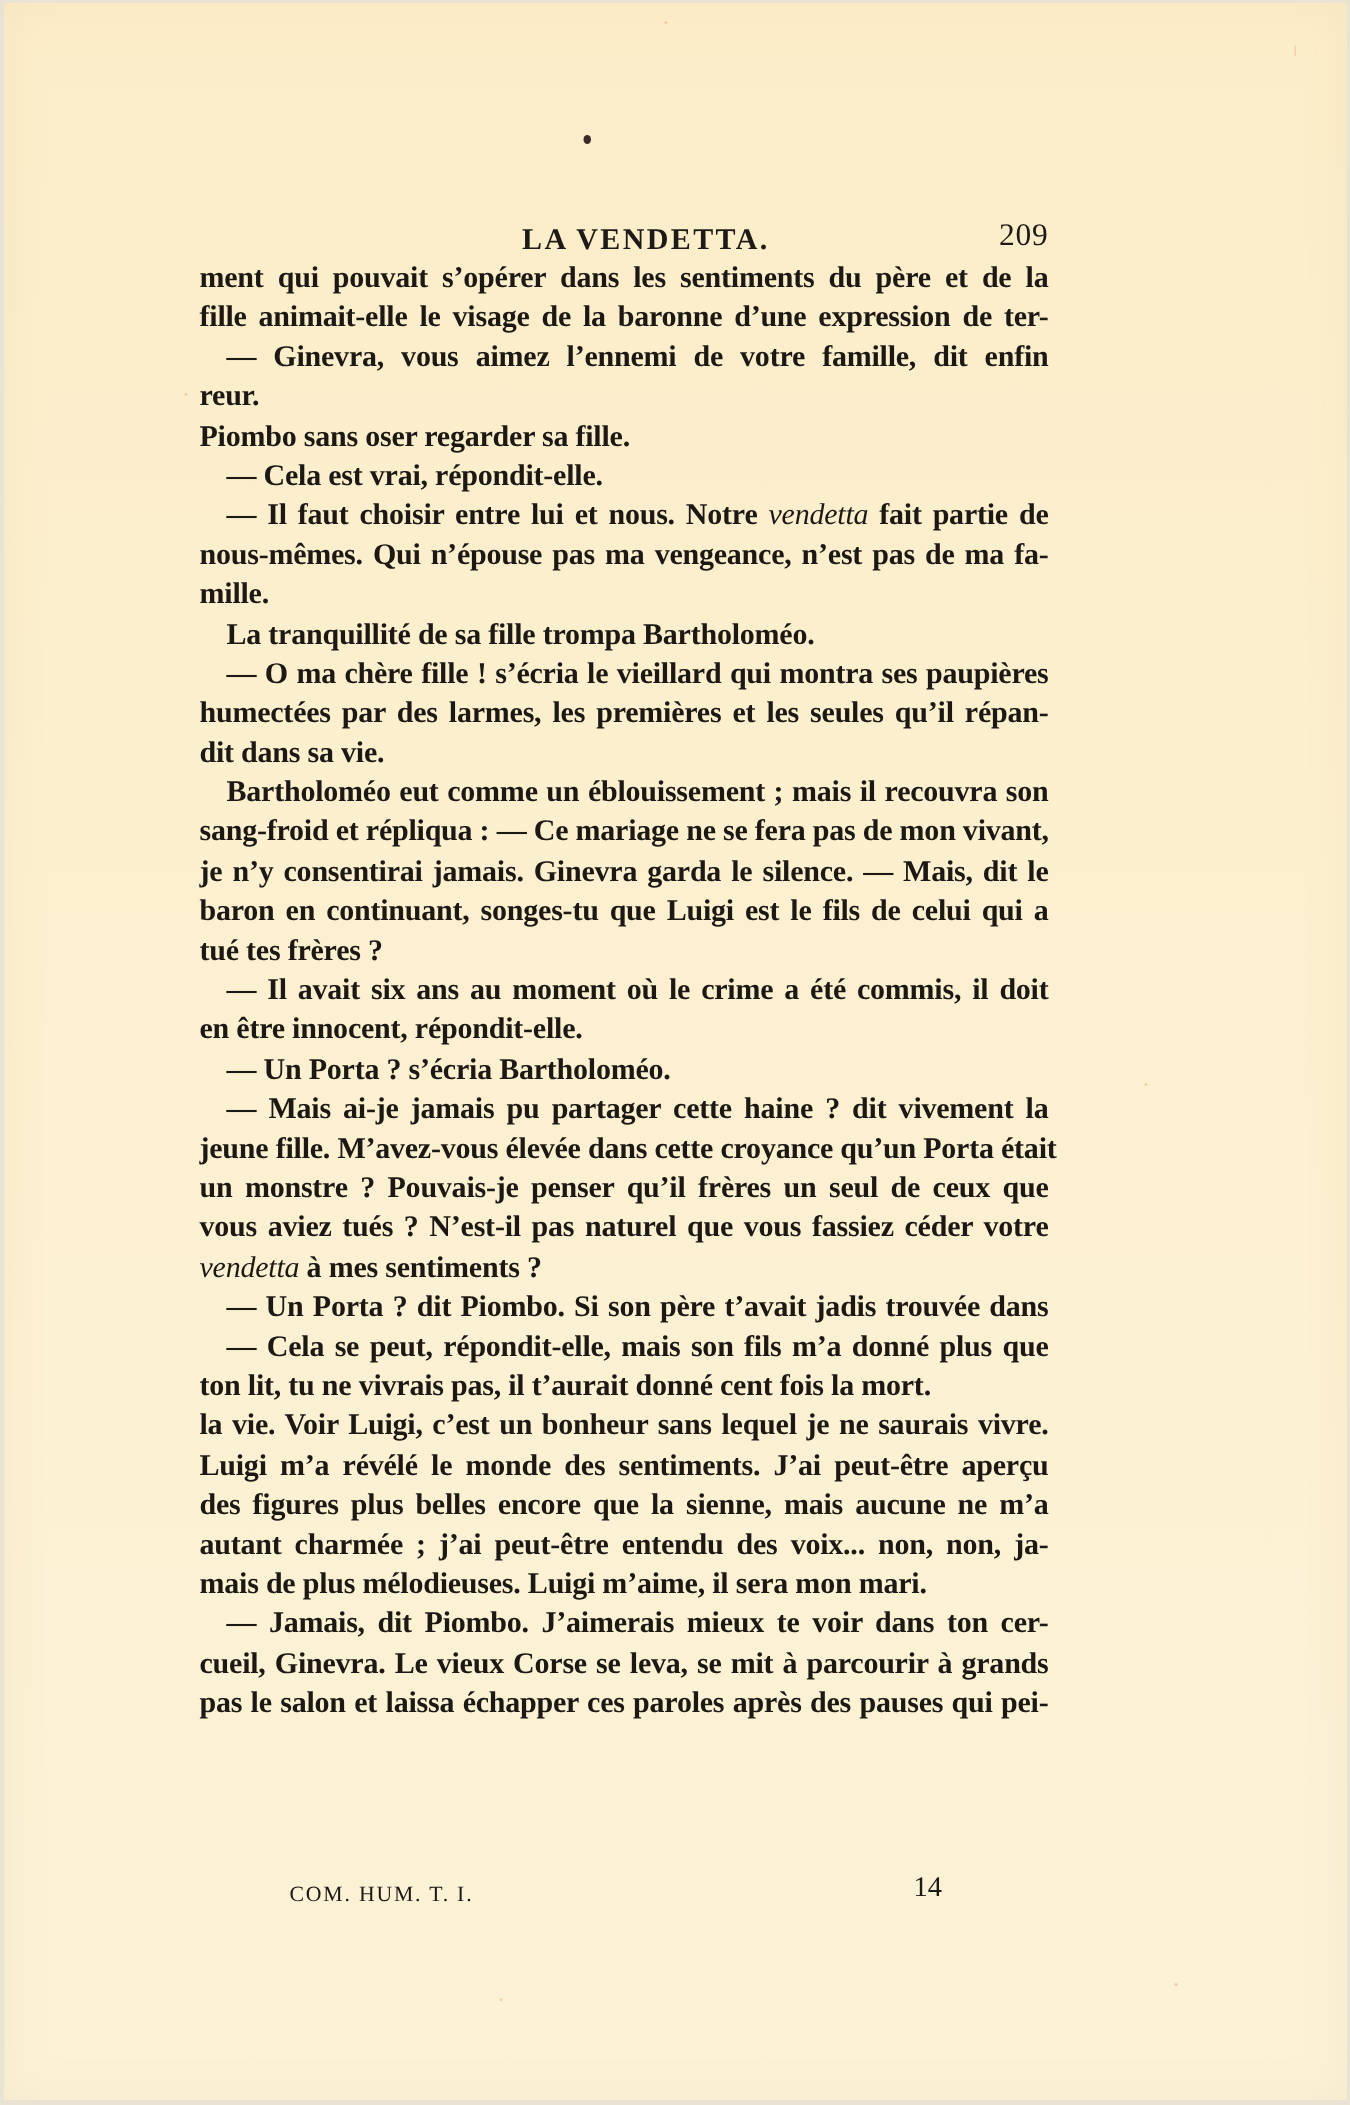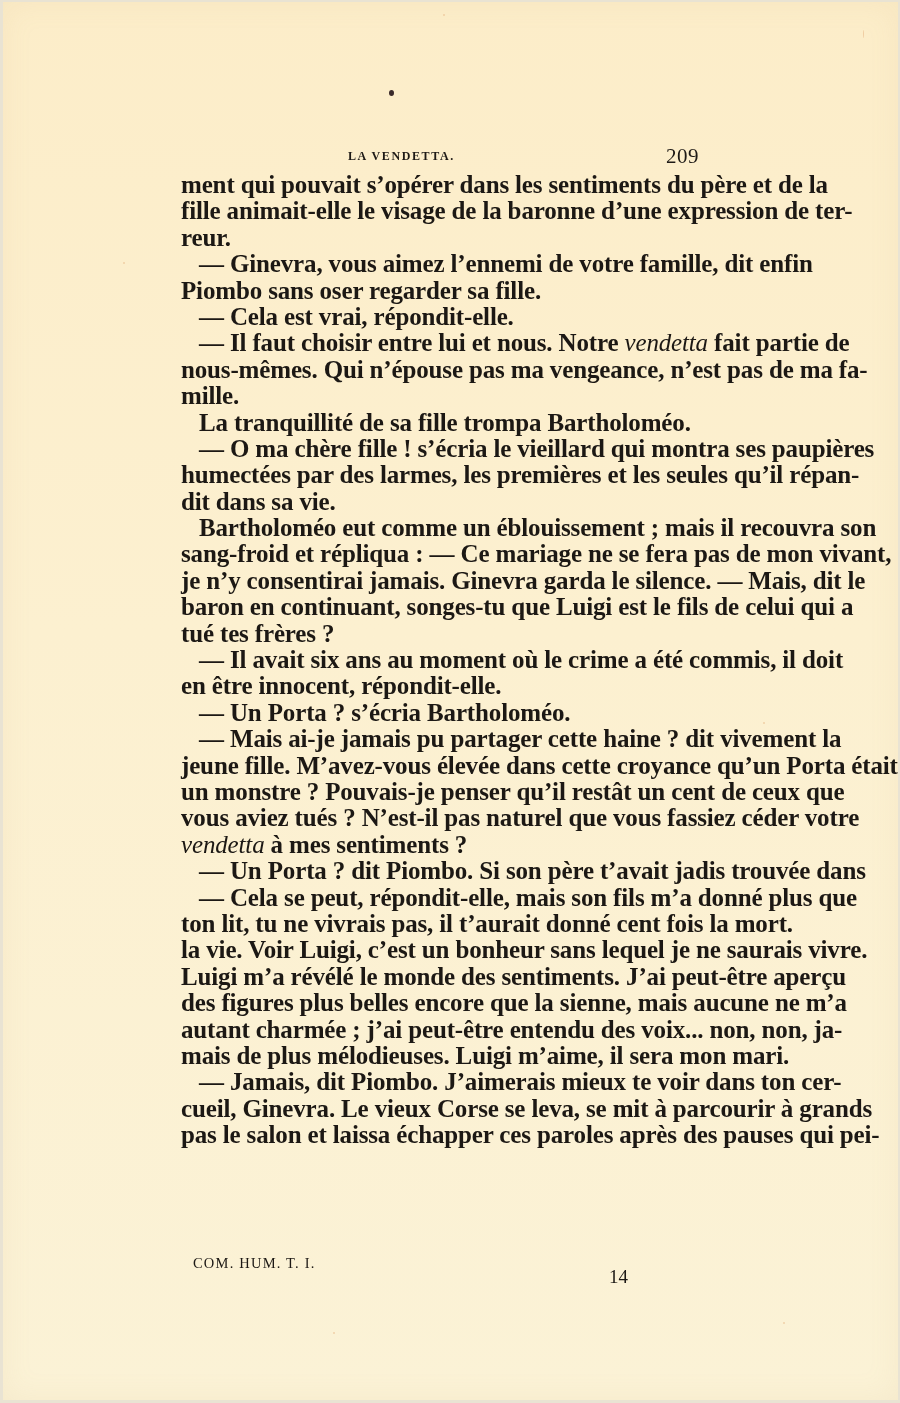--- a/index.html
+++ b/index.html
@@ -45,43 +45,42 @@
       top: 142px;
       width: 566px;
       height: 26px;
       font-family: "Liberation Serif", serif;
       color: #1e1a16;
     }
     .running-title {
       position: absolute;
       left: 215px;
       top: 5px;
-      font-size: 12px;
+      font-size: 20px;
       font-weight: bold;
       letter-spacing: 1.6px;
     }
     .page-number {
       position: absolute;
       right: 0;
       top: 0;
       font-size: 21px;
       letter-spacing: 0.5px;
     }
     .text-block {
       position: absolute;
       left: 130px;
       top: 170px;
       width: 566px;
       font-family: "Liberation Serif", serif;
-      font-size: 25px;
+      font-size: 20px;
       line-height: 26.4px;
       color: #1c1814;
       font-weight: bold;
       letter-spacing: -0.15px;
-      margin-left: 48px;
     }
     .line {
       display: block;
       height: 26.4px;
       white-space: nowrap;
       text-align: justify;
       text-align-last: justify;
     }
     .line.last {
       text-align-last: left;
@@ -107,21 +106,21 @@
     .signature {
       position: absolute;
       left: 60px;
       top: 7px;
       font-size: 14.5px;
       letter-spacing: 1.2px;
     }
     .sheet-number {
       position: absolute;
       left: 476px;
-      top: 18px;
+      top: 0;
       font-size: 19px;
     }
   </style>
 </head>
 <body>
 
 <div class="page">
   <span class="fleck" style="left:440px;top:12px;"></span>
   <span class="fleck" style="left:860px;top:28px;height:8px;width:1px;"></span>
   <span class="fleck" style="left:120px;top:260px;"></span>
@@ -132,42 +131,42 @@
   <div class="dot-mark"></div>
 
   <div class="running-head">
     <span class="running-title">LA VENDETTA.</span>
     <span class="page-number">209</span>
   </div>
 
   <div class="text-block" id="text-block">
       <span class="line">ment qui pouvait s’opérer dans les sentiments du père et de la</span>
       <span class="line">fille animait-elle le visage de la baronne d’une expression de ter-</span>
+      <span class="line indent">— Ginevra, vous aimez l’ennemi de votre famille, dit enfin</span>
       <span class="line last">reur.</span>
-      <span class="line indent">— Ginevra, vous aimez l’ennemi de votre famille, dit enfin</span>
       <span class="line last">Piombo sans oser regarder sa fille.</span>
       <span class="line indent last">— Cela est vrai, répondit-elle.</span>
       <span class="line indent"><span>— Il faut choisir entre lui et nous. Notre </span><em>vendetta</em><span> fait partie de</span></span>
       <span class="line">nous-mêmes. Qui n’épouse pas ma vengeance, n’est pas de ma fa-</span>
       <span class="line last">mille.</span>
       <span class="line indent last">La tranquillité de sa fille trompa Bartholoméo.</span>
       <span class="line indent">— O ma chère fille ! s’écria le vieillard qui montra ses paupières</span>
       <span class="line">humectées par des larmes, les premières et les seules qu’il répan-</span>
       <span class="line last">dit dans sa vie.</span>
       <span class="line indent">Bartholoméo eut comme un éblouissement ; mais il recouvra son</span>
       <span class="line">sang-froid et répliqua : — Ce mariage ne se fera pas de mon vivant,</span>
       <span class="line">je n’y consentirai jamais. Ginevra garda le silence. — Mais, dit le</span>
       <span class="line">baron en continuant, songes-tu que Luigi est le fils de celui qui a</span>
       <span class="line last">tué tes frères ?</span>
       <span class="line indent">— Il avait six ans au moment où le crime a été commis, il doit</span>
       <span class="line last">en être innocent, répondit-elle.</span>
       <span class="line indent last">— Un Porta ? s’écria Bartholoméo.</span>
       <span class="line indent">— Mais ai-je jamais pu partager cette haine ? dit vivement la</span>
       <span class="line">jeune fille. M’avez-vous élevée dans cette croyance qu’un Porta était</span>
-      <span class="line">un monstre ? Pouvais-je penser qu’il restât un cent de ceux que</span>
+      <span class="line">un monstre ? Pouvais-je penser qu’il frères un seul de ceux que</span>
       <span class="line">vous aviez tués ? N’est-il pas naturel que vous fassiez céder votre</span>
       <span class="line last"><span></span><em>vendetta</em><span> à mes sentiments ?</span></span>
       <span class="line indent">— Un Porta ? dit Piombo. Si son père t’avait jadis trouvée dans</span>
       <span class="line indent">— Cela se peut, répondit-elle, mais son fils m’a donné plus que</span>
       <span class="line last">ton lit, tu ne vivrais pas, il t’aurait donné cent fois la mort.</span>
       <span class="line">la vie. Voir Luigi, c’est un bonheur sans lequel je ne saurais vivre.</span>
       <span class="line">Luigi m’a révélé le monde des sentiments. J’ai peut-être aperçu</span>
       <span class="line">des figures plus belles encore que la sienne, mais aucune ne m’a</span>
       <span class="line">autant charmée ; j’ai peut-être entendu des voix... non, non, ja-</span>
       <span class="line last">mais de plus mélodieuses. Luigi m’aime, il sera mon mari.</span>

